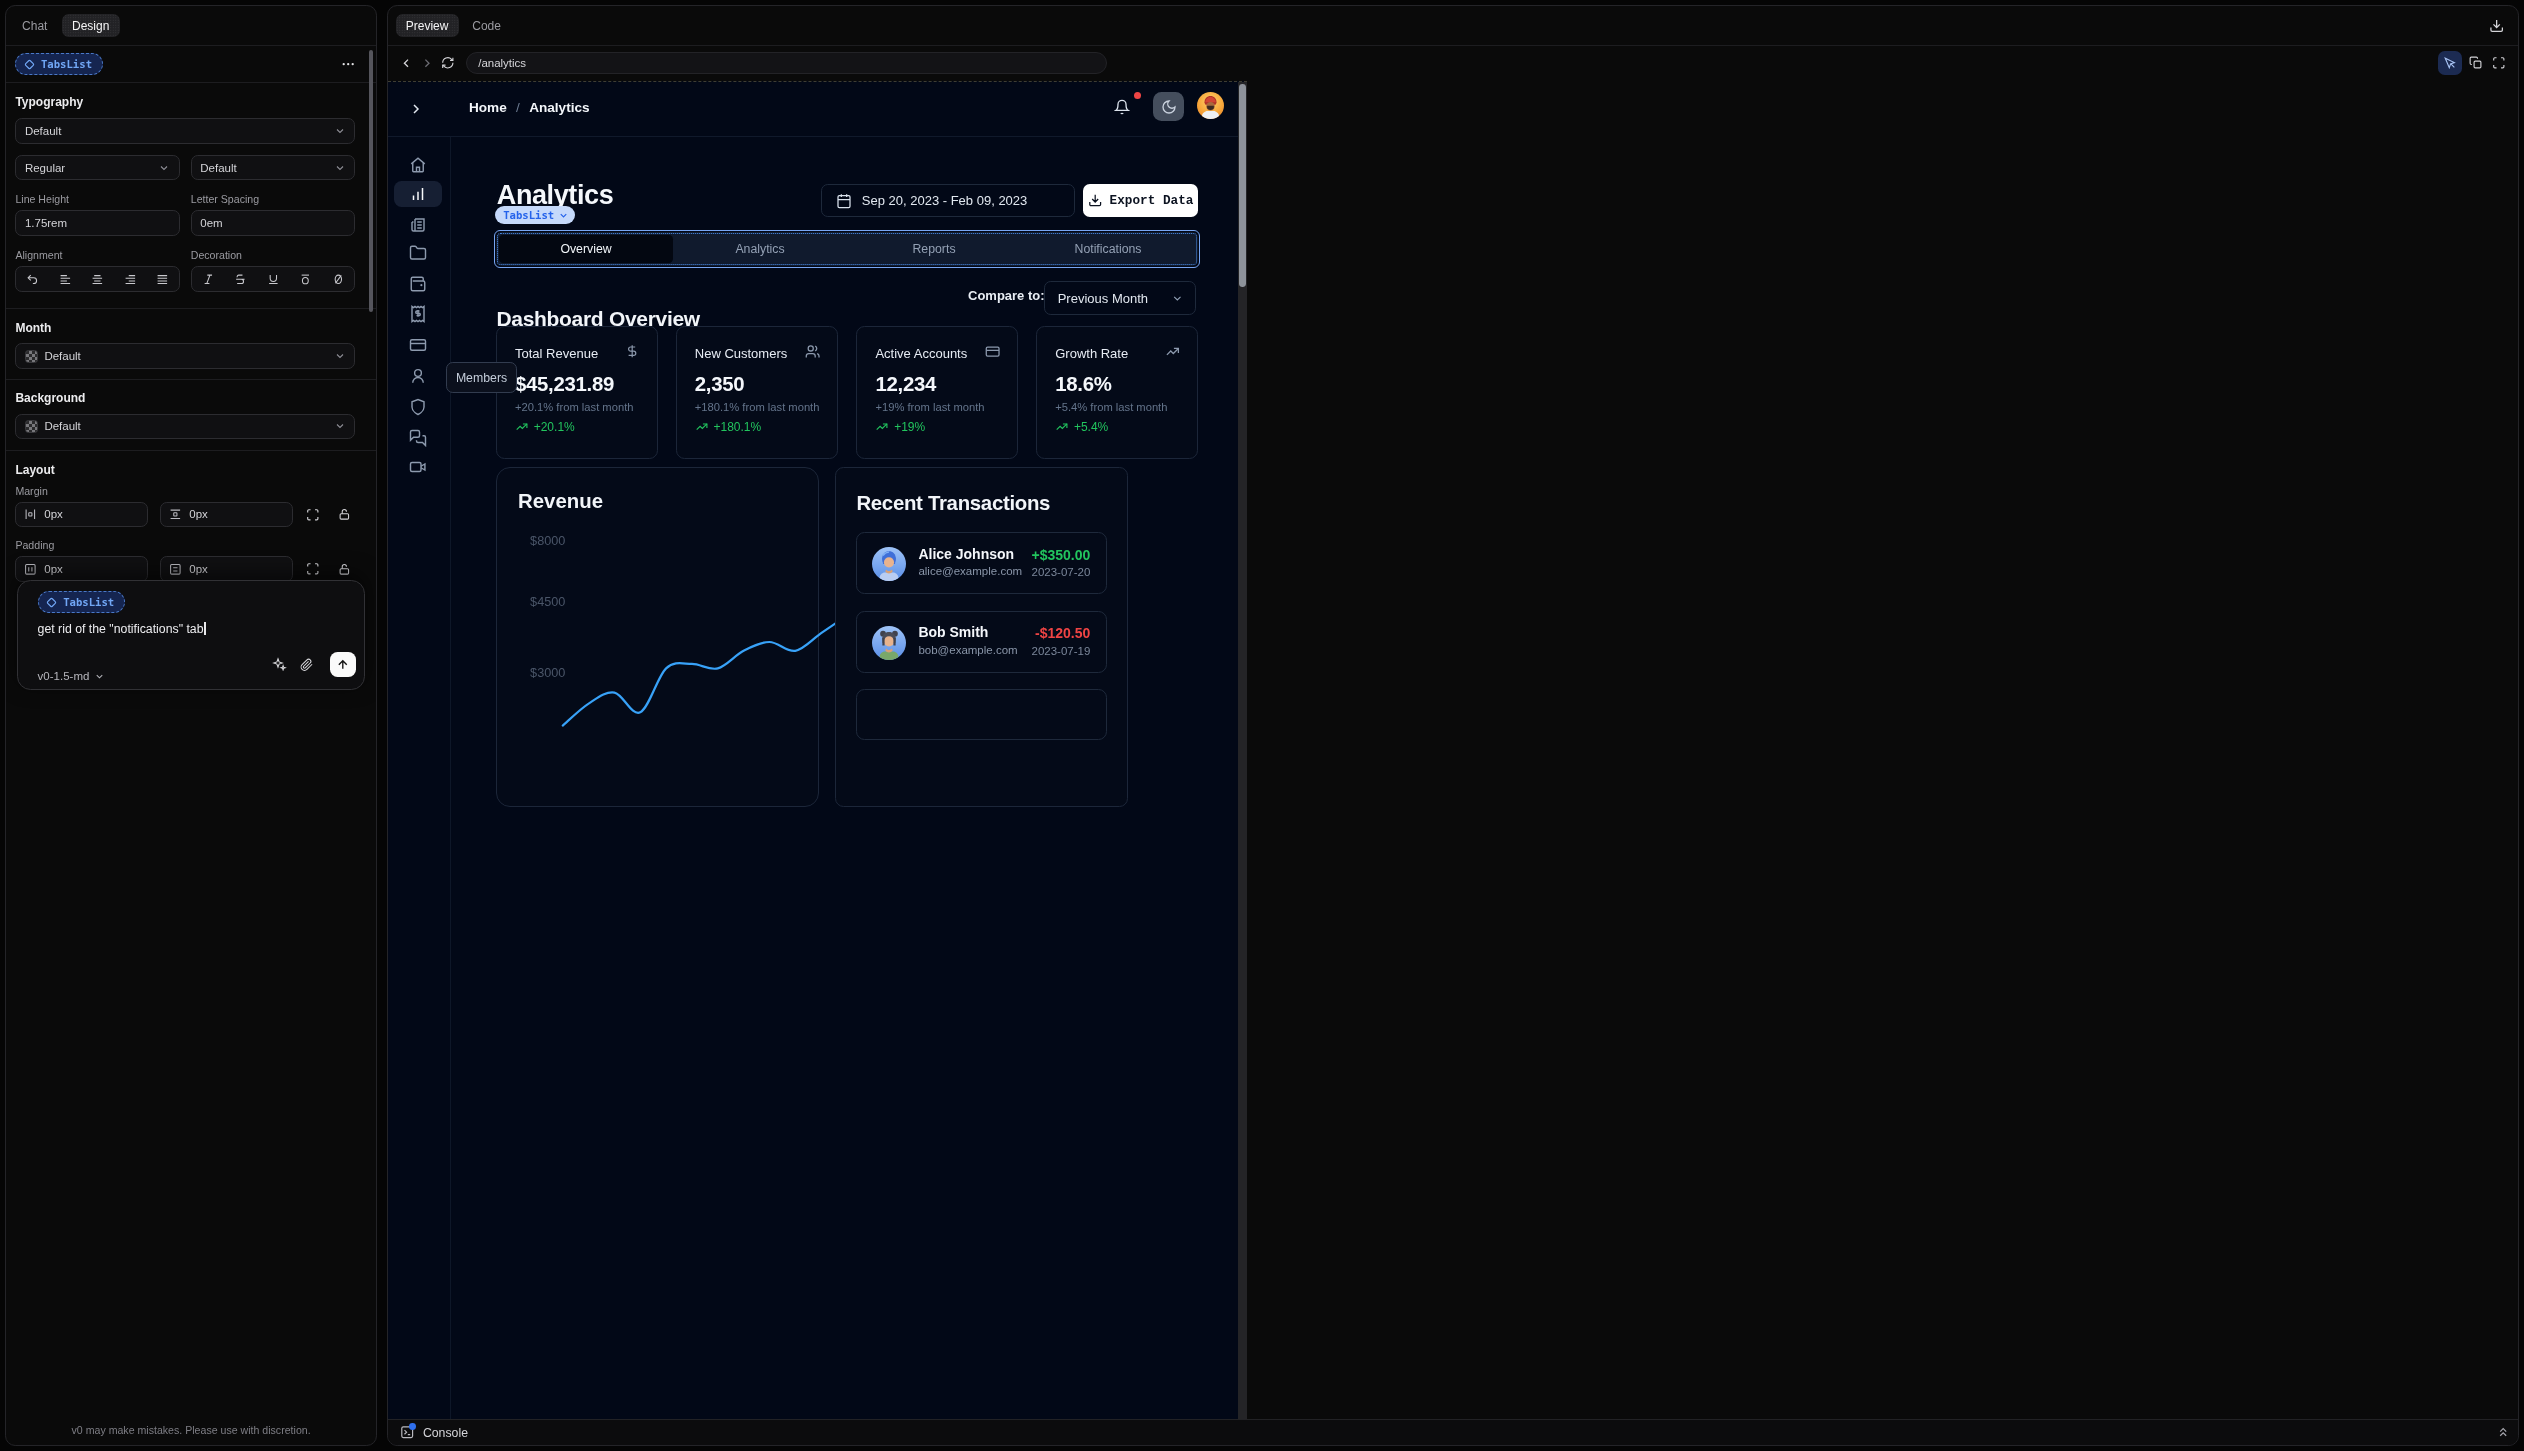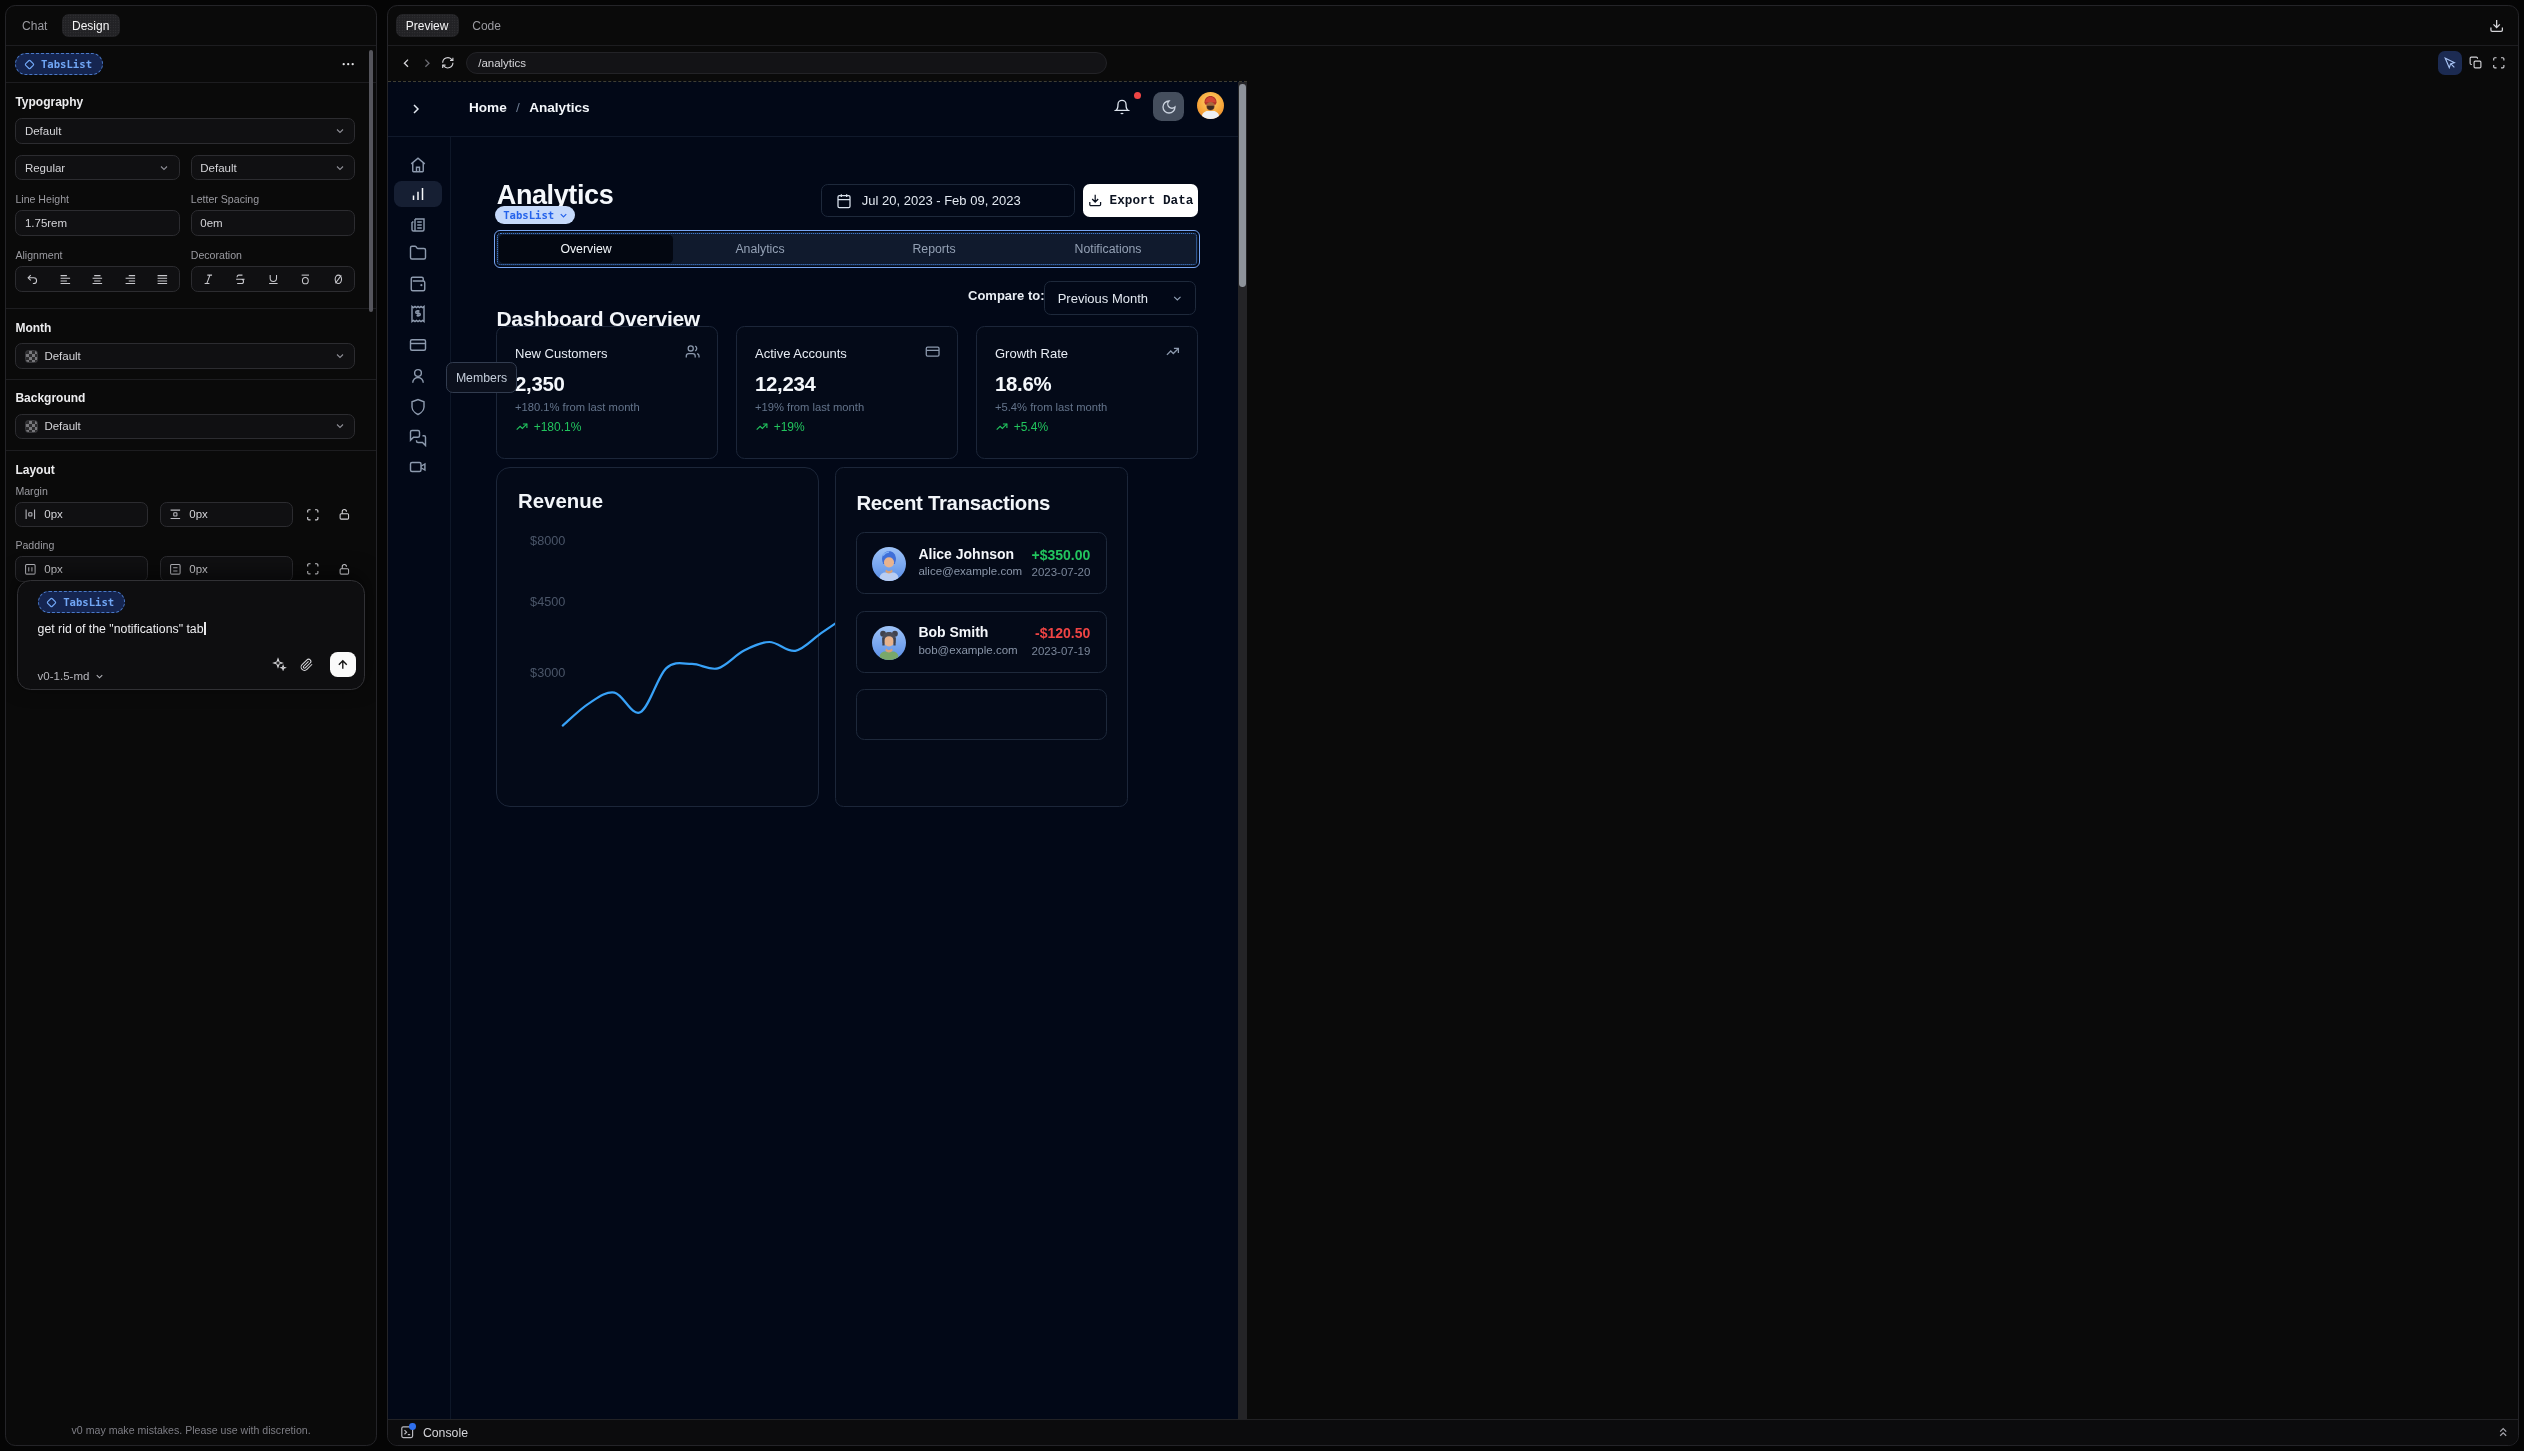--- a/index.html
+++ b/index.html
@@ -621,21 +621,21 @@
 
     <div class="pv-content">
       <h1 class="pv-h1">Analytics</h1>
 
       <button class="date-btn">
         <svg width="16" height="16" viewBox="0 0 24 24" fill="none" stroke="currentColor" stroke-width="1.9">
             <rect x="3" y="4" width="18" height="18" rx="2"></rect>
             <path d="M16 2v4M8 2v4M3 10h18"></path>
             <path d="M8 14h.01M12 14h.01M16 14h.01M8 18h.01M12 18h.01M16 18h.01" stroke-width="2.2"></path>
           </svg>
-        <span>Jul 20, 2023 - Feb 09, 2023</span>
+        <span>Sep 20, 2023 - Feb 09, 2023</span>
       </button>
       <button class="export-btn">
         <svg width="14.4" height="14.4" viewBox="0 0 24 24" fill="none" stroke="currentColor" stroke-width="2.1">
             <path d="M21 15v4a2 2 0 0 1-2 2H5a2 2 0 0 1-2-2v-4M7 10l5 5 5-5M12 15V3"></path>
           </svg>
         <span>Export Data</span>
       </button>
 
       <span class="sel-chip">
         <span>TabsList</span>
@@ -658,20 +658,37 @@
       <h2 class="pv-h2">Dashboard Overview</h2>
       <span class="compare-label">Compare to:</span>
       <div class="compare-select">
         <span>Previous Month</span>
         <svg class="chev" width="12.7" height="12.7" viewBox="0 0 24 24" fill="none" stroke="currentColor" stroke-width="2">
             <path d="M6 9l6 6 6-6"></path>
           </svg>
       </div>
 
       <div class="stats">
+        <div class="stat-card">
+          <div class="stat-title">Total Revenue</div>
+          <span class="stat-icon">
+              <svg width="14.4" height="14.4" viewBox="0 0 24 24" fill="none" stroke="currentColor" stroke-width="2">
+                <path d="M12 2v20M17 5H9.5a3.5 3.5 0 0 0 0 7h5a3.5 3.5 0 0 1 0 7H6"></path>
+              </svg>
+            </span>
+          <div class="stat-value">$45,231.89</div>
+          <div class="stat-sub">+20.1% from last month</div>
+          <div class="stat-trend">
+              <svg width="13.6" height="13.6" viewBox="0 0 24 24" fill="none" stroke="currentColor" stroke-width="2">
+                <path d="M3 17l6-6 4 4 8-8"></path>
+                <path d="M14 7h7v7"></path>
+              </svg>
+              <span>+20.1%</span>
+            </div>
+        </div>
         <div class="stat-card">
           <div class="stat-title">New Customers</div>
           <span class="stat-icon">
               <svg width="15.3" height="15.3" viewBox="0 0 24 24" fill="none" stroke="currentColor" stroke-width="2">
                 <circle cx="9" cy="7" r="4"></circle>
                 <path d="M2 21v-2a4 4 0 0 1 4-4h6a4 4 0 0 1 4 4v2"></path>
                 <path d="M16 3.3a4 4 0 0 1 0 7.4M22 21v-2a4 4 0 0 0-3-3.85"></path>
               </svg>
             </span>
           <div class="stat-value">2,350</div>

